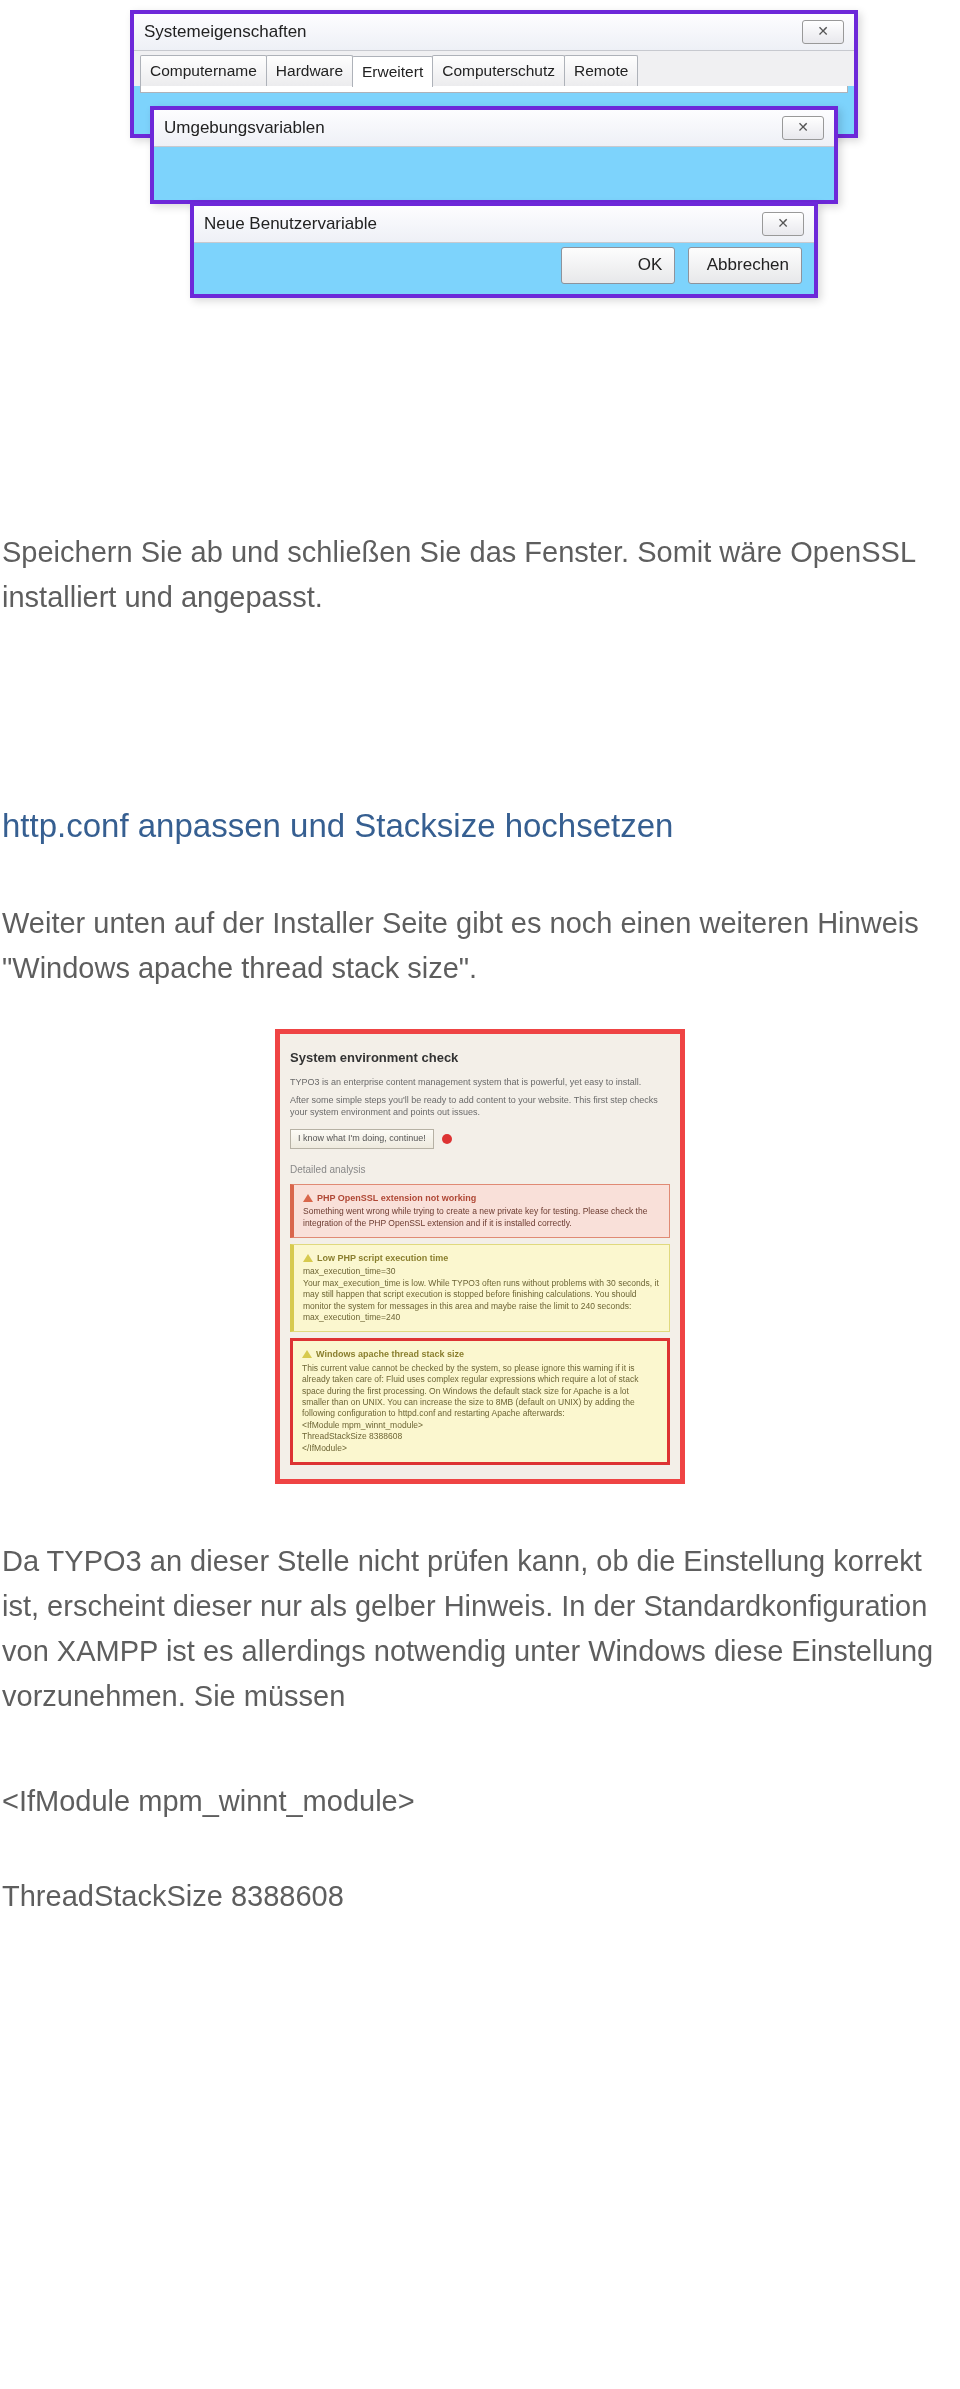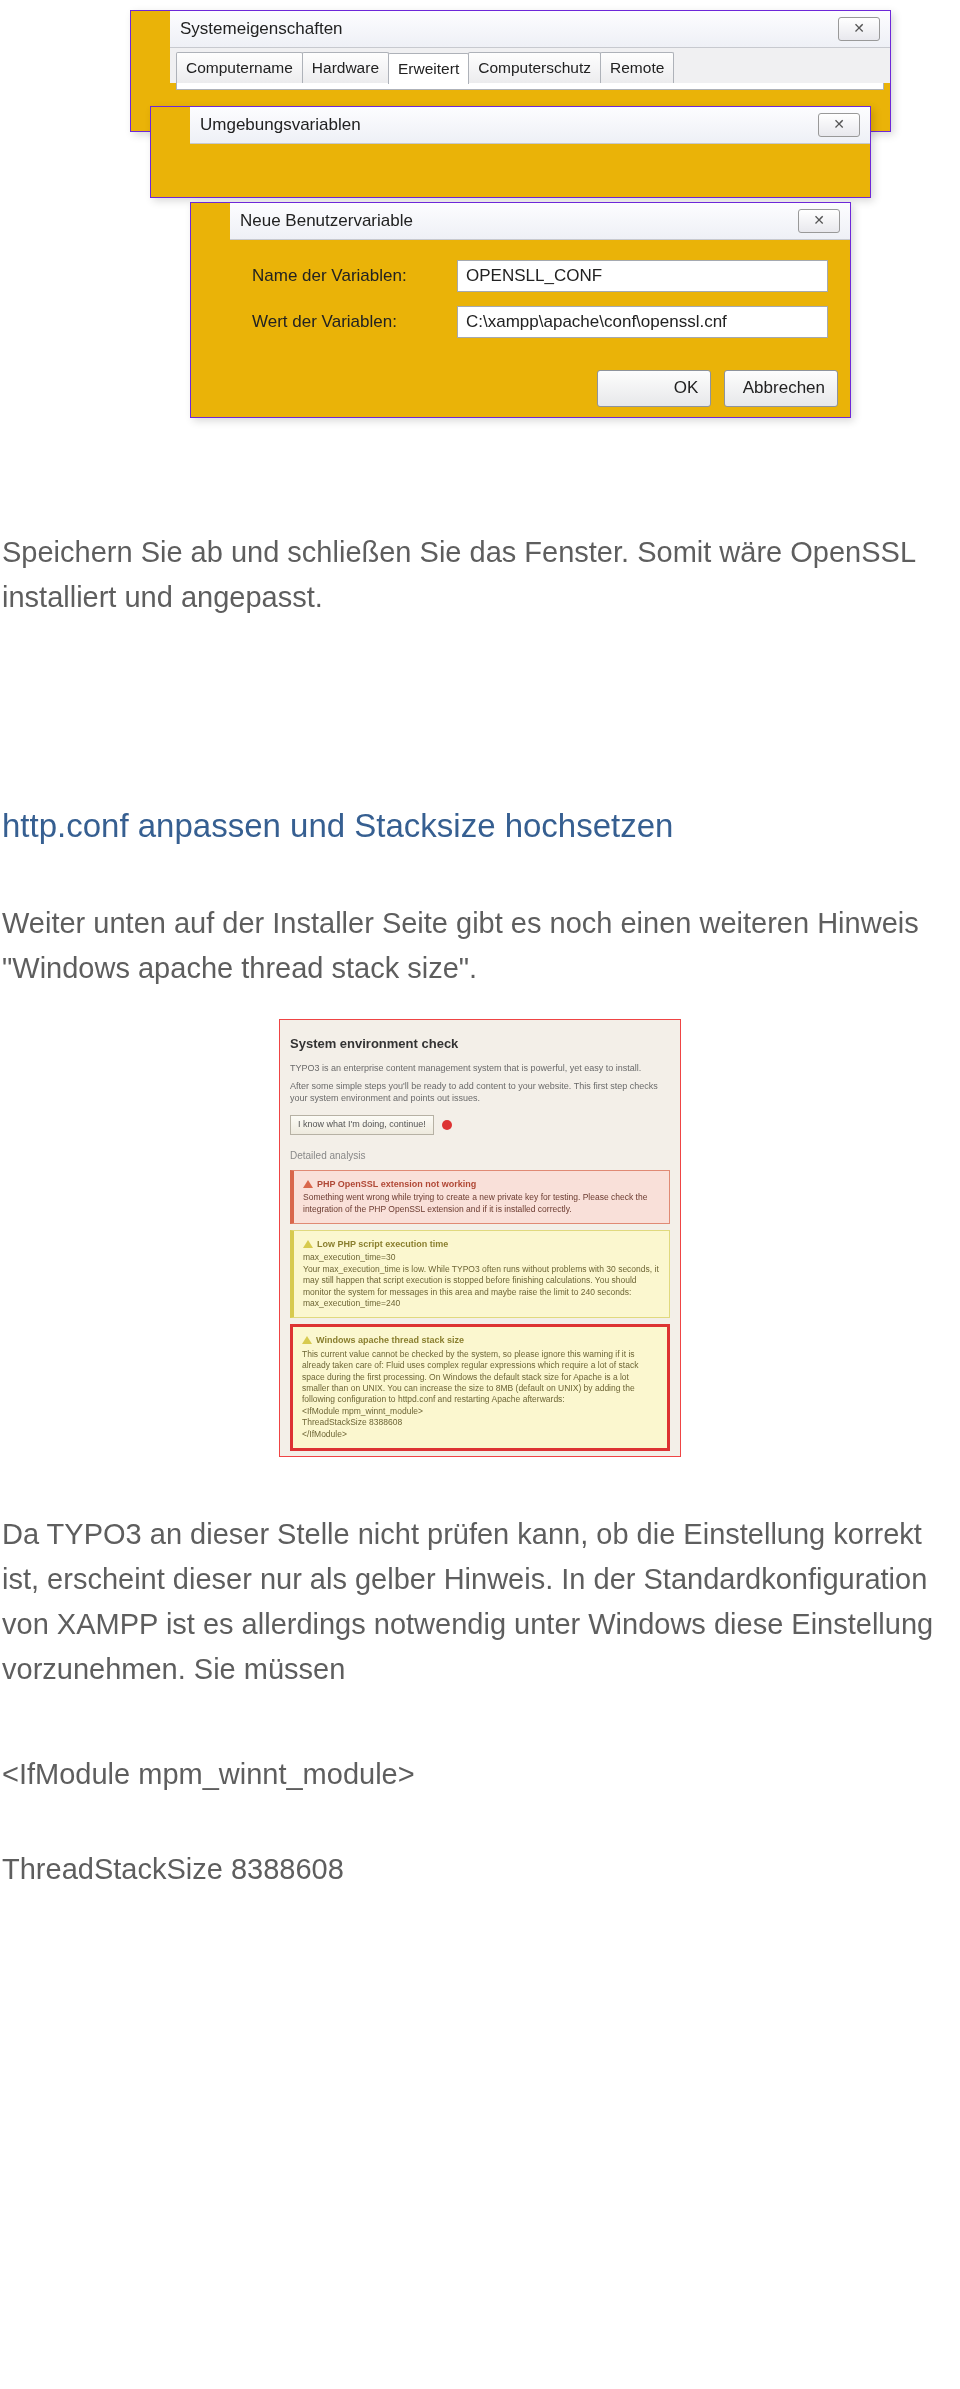--- a/index.html
+++ b/index.html
@@ -18,24 +18,23 @@
     margin-top: 10px;
     width: 720px;
     height: 460px;
     position: relative;
     font-family: "Segoe UI", Tahoma, sans-serif;
     font-size: 17px;
     color: #222;
   }
   .win {
     position: absolute;
-    background: #eab308;
-    border: 1px solid #6d28d9;
+    background: #7dd3fc;
+    border: 4px solid #6d28d9;
     box-shadow: 3px 3px 8px rgba(0,0,0,.15);
-    padding-left: 39px;
   }
   .titlebar {
     background: linear-gradient(#fdfdff,#eef0f6);
     border-bottom: 1px solid #c7c9cf;
     padding: 5px 10px;
     display: flex;
     align-items: center;
   }
   .titlebar .ttl { flex: 1; }
   .closebtn {
@@ -73,28 +72,28 @@
   
   .para { margin: 40px 10px 0 2px; color: #5e5e5e; font-size: 29px; }
   .para.first { margin-top: 60px; }
   h2.sect {
     color: #365f91; font-weight: 400;
     font-size: 33px; margin: 180px 2px 50px 2px;
   }
 
   
   .shot2 {
-    margin: 28px auto 0 auto;
+    margin: 38px auto 0 auto;
     width: 380px;
     background: #f3efe8;
-    border: 1px solid #ef4444;
+    border: 5px solid #ef4444;
     font-family: Verdana, Arial, sans-serif;
     font-size: 9px;
     color: #555;
-    padding: 8px 10px 5px 10px;
+    padding: 8px 10px 14px 10px;
   }
   .shot2 h3 {
     font-size: 13px; color: #333; font-weight: bold;
     margin: 6px 0 8px 0;
   }
   .shot2 .intro { margin-bottom: 6px; color: #6a6a6a; line-height: 1.35; }
   .tinybtn {
     display: inline-block; border: 1px solid #b6b1a4;
     background: linear-gradient(#fcfbf6,#eeeade);
     padding: 2px 7px; font-size: 9px; margin: 5px 0 3px 0;
@@ -146,30 +145,20 @@
       <span class="ttl">Umgebungsvariablen</span>
       <span class="closebtn">✕</span>
     </div>
   </div>
 
   <div class="win inner2" style="left:60px;top:192px;width:620px;">
     <div class="titlebar">
       <span class="ttl">Neue Benutzervariable</span>
       <span class="closebtn">✕</span>
     </div>
-    <div class="body">
-      <div class="row">
-        <span class="lbl">Name der Variablen:</span>
-        <span class="val">OPENSLL_CONF</span>
-      </div>
-      <div class="row">
-        <span class="lbl">Wert der Variablen:</span>
-        <span class="val">C:\xampp\apache\conf\openssl.cnf</span>
-      </div>
-    </div>
     <div class="btnrow">
       <span class="winbtn">OK</span>
       <span class="winbtn">Abbrechen</span>
     </div>
   </div>
 </div>
 
 <p class="para first">Speichern Sie ab und schließen Sie das Fenster. Somit wäre OpenSSL installiert und angepasst.</p>
 
 <h2 class="sect">http.conf anpassen und Stacksize  hochsetzen</h2>

